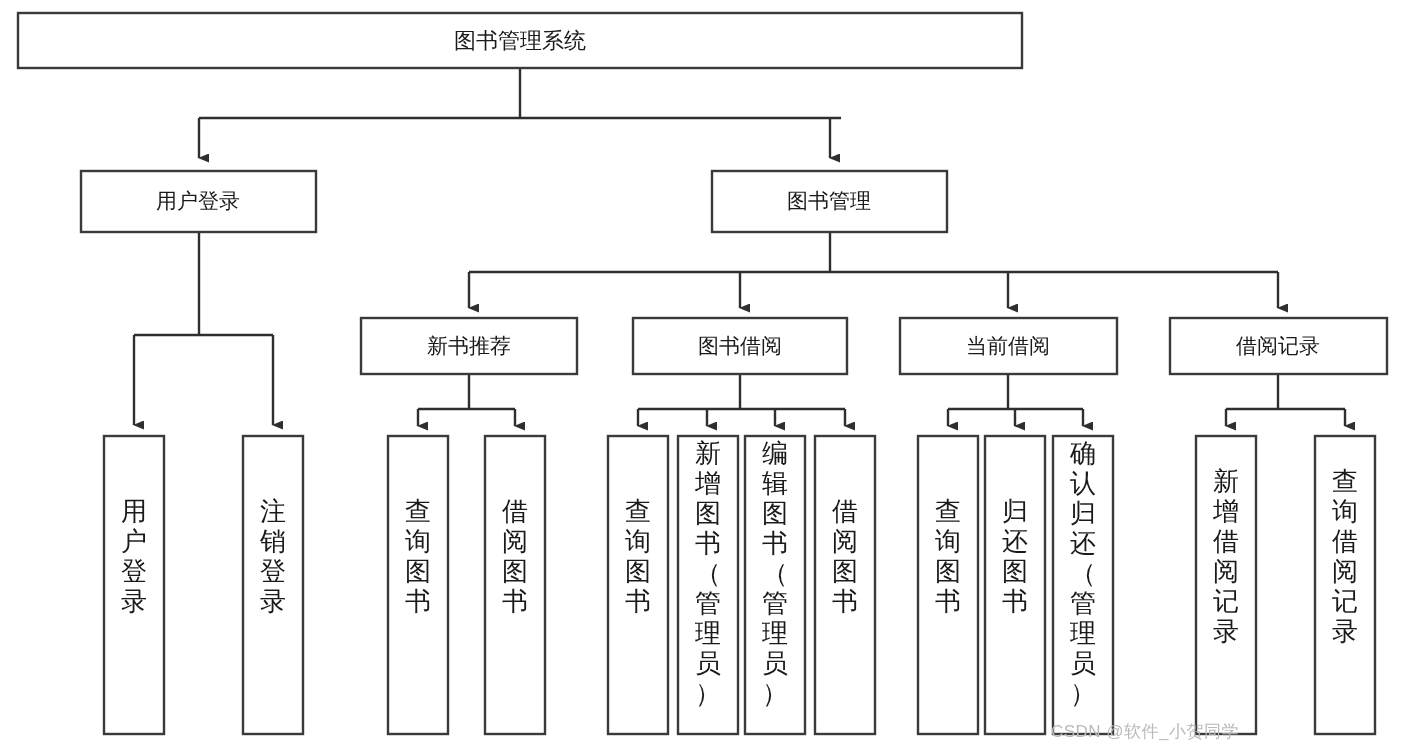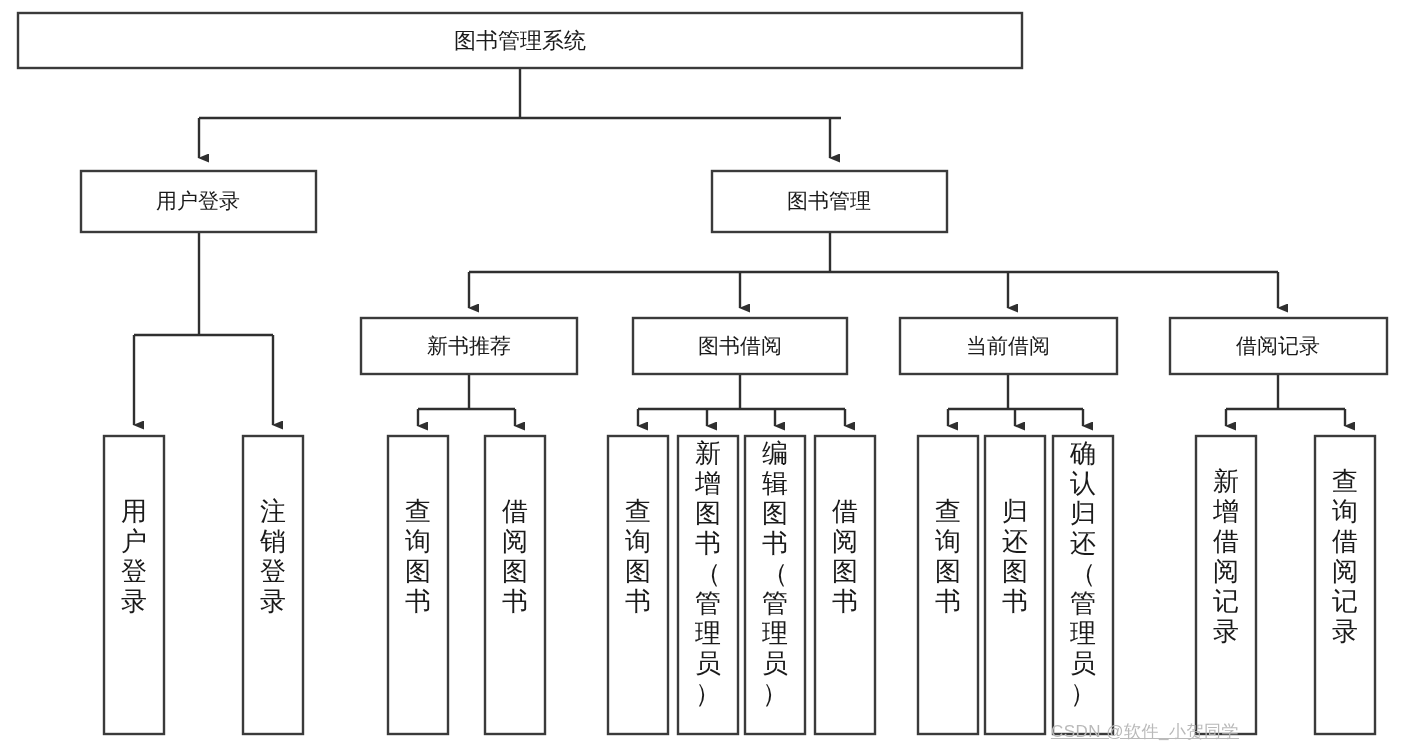--- a/index.html
+++ b/index.html
@@ -55,21 +55,20 @@
   .watermark {
     position: absolute;
     right: 10px;
     bottom: 4px;
     color: #b9b9b9;
     font-size: 17px;
     font-family: "Liberation Sans", "DejaVu Sans", sans-serif;
     white-space: nowrap;
     letter-spacing: 0.5px;
     pointer-events: none;
-    text-decoration: underline;
   }
 </style>
 </head>
 <body>
 
 <div id="diagram-root">
 
   <svg id="flowchart" viewBox="0 0 1405 747">
     <defs>
       <marker id="arrowhead" markerWidth="9" markerHeight="11" refX="4.5" refY="10" orient="auto" markerUnits="userSpaceOnUse">

